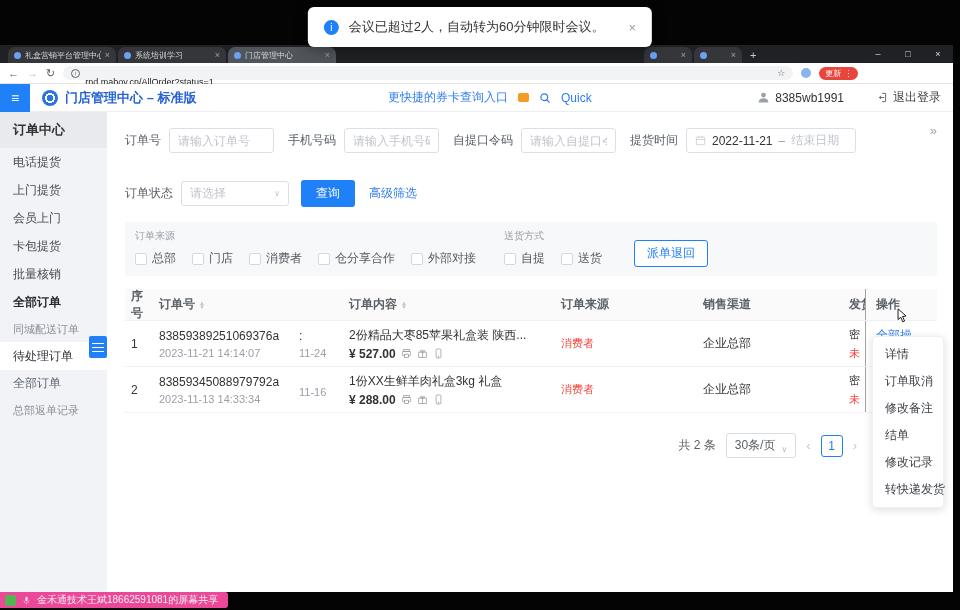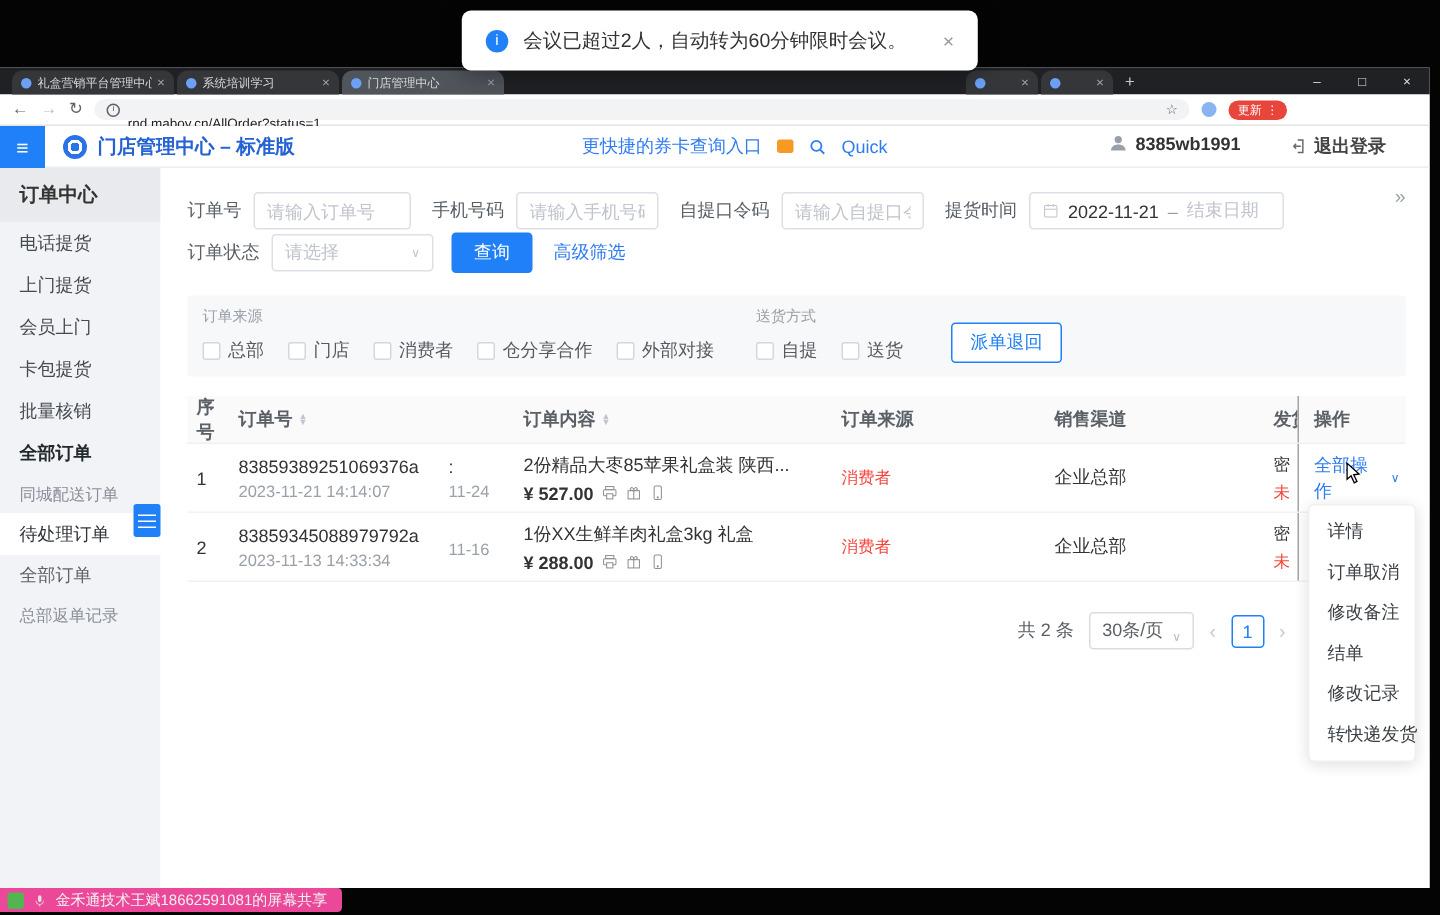--- a/index.html
+++ b/index.html
@@ -36,40 +36,40 @@
   .update-pill { background: #e8453c; color: #fff; border-radius: 8px; font-size: 8px; padding: 1px 6px; display: flex; align-items: center; gap: 3px; }
 
   
   .appheader { height: 28px; background: #fff; border-bottom: 1px solid #ebedf0; display: flex; align-items: center; position: relative; }
   .burger { width: 30px; height: 28px; background: #2080f7; color: #fff; display: flex; align-items: center; justify-content: center; font-size: 14px; flex: none; }
   .brand { display: flex; align-items: center; gap: 7px; margin-left: 12px; }
   .logo { width: 16px; height: 16px; border-radius: 50%; background: radial-gradient(circle, #2a72e8 0 3px, #fff 3px 5px, #2a72e8 5px); }
   .brand-title { font-size: 13px; font-weight: bold; color: #2563d4; white-space: nowrap; }
   .hcenter { position: absolute; left: 388px; display: flex; align-items: center; gap: 10px; font-size: 12px; color: #2f7cf0; }
   .ticket { width: 11px; height: 9px; background: #f59a23; border-radius: 2px; }
-  .hright { margin-left: auto; display: flex; align-items: flex-start; padding-right: 29px; font-size: 12px; color: #333; font-weight: bold; }
+  .hright { margin-left: auto; display: flex; align-items: center; padding-right: 12px; font-size: 12px; color: #333; }
   .hright .uicon { color: #9aa0a8; display: flex; margin-right: 5px; }
   .logout { display: flex; align-items: center; gap: 4px; margin-left: 34px; color: #444; }
 
   
   .appbody { position: absolute; top: 67px; bottom: 0; left: 0; right: 0; display: flex; }
   .sidebar { width: 107px; background: #f1f3f6; flex: none; }
   .sb-h1 { height: 36px; display: flex; align-items: center; padding-left: 13px; font-size: 13px; font-weight: bold; color: #333; background: #e8eaee; text-align: center; }
   .sb-item { height: 28px; display: flex; align-items: center; padding-left: 13px; font-size: 12px; color: #454b52; }
   .sb-h2 { height: 28px; display: flex; align-items: center; padding-left: 13px; font-size: 12px; font-weight: bold; color: #23282e; }
   .sb-sub { height: 26px; display: flex; align-items: center; padding-left: 13px; font-size: 11px; color: #8a8f99; }
   .sb-sub.mid { font-size: 12px; color: #5c636b; height: 27px; }
   .sb-sub.selected { background: #fff; color: #2f3338; font-size: 12px; height: 28px; }
 
   .main { flex: 1; background: #fff; position: relative; padding: 14px 16px 0 18px; }
   .collapse { position: absolute; top: 11px; right: 16px; color: #9aa3ad; font-size: 13px; }
 
   .frow { display: flex; align-items: center; font-size: 12px; color: #595f66; }
   .frow1 { margin-top: 2px; }
-  .frow2 { margin-top: 2px; }
+  .frow2 { margin-top: 27px; }
   .lab { margin-right: 8px; white-space: nowrap; }
   .lab + .lab, .gap { margin-left: 14px; }
   .inp { height: 25px; border: 1px solid #dcdfe6; border-radius: 3px; padding: 0 8px; font-size: 12px; color: #333; width: 95px; outline: none; font-family: inherit; }
   .inp::placeholder { color: #c0c4cc; }
   .datebox { width: 170px; height: 25px; border: 1px solid #dcdfe6; border-radius: 3px; display: flex; align-items: center; gap: 6px; padding: 0 8px; }
   .datebox .cal { color: #c0c4cc; display: flex; }
   .d-start { color: #333; }
   .d-sep { color: #999; }
   .d-end { color: #c0c4cc; }
   .selbox { width: 108px; height: 25px; border: 1px solid #dcdfe6; border-radius: 3px; display: flex; align-items: center; justify-content: space-between; padding: 0 8px; color: #c0c4cc; }

